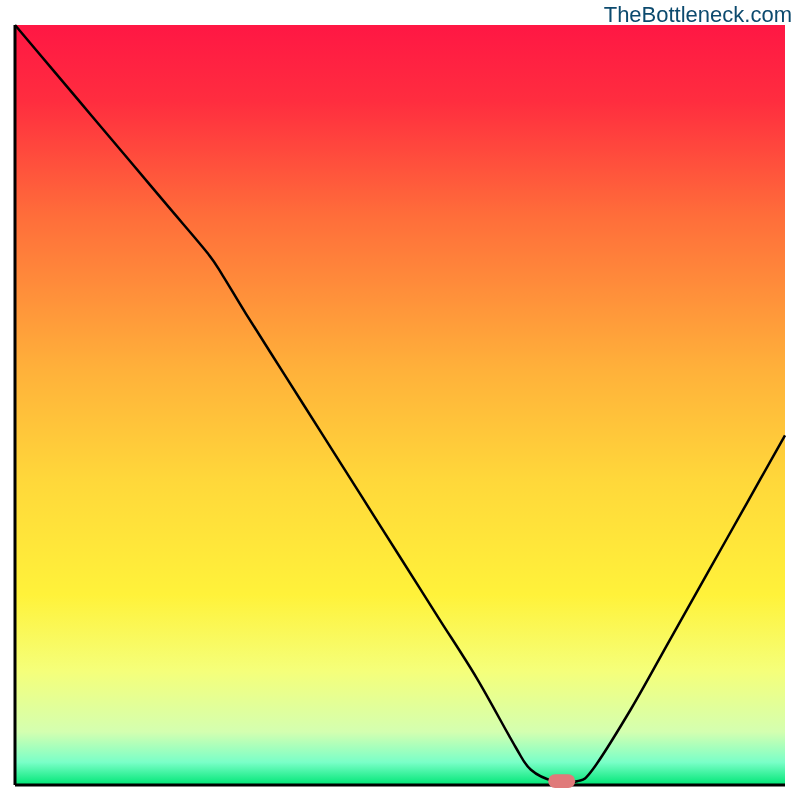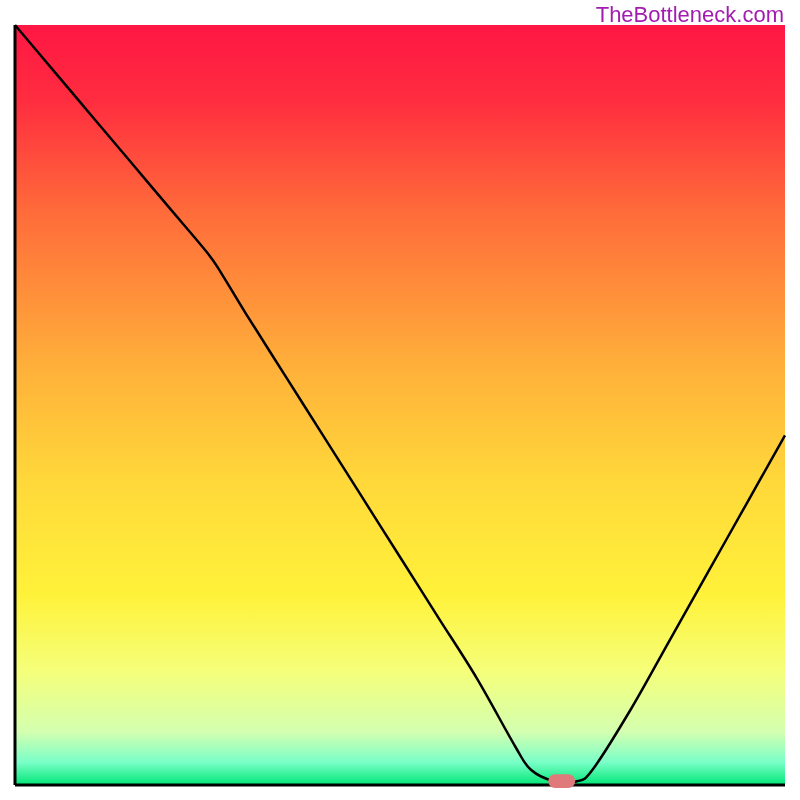--- a/index.html
+++ b/index.html
@@ -11,22 +11,22 @@
     font-family: Arial, sans-serif;
   }
   .chart-container {
     width: 800px;
     height: 800px;
     position: relative;
   }
   .watermark {
     position: absolute;
     top: 2px;
-    right: 16px;
-    color: #a21caf;
+    right: 8px;
+    color: #0c4a6e;
     font-size: 22px;
     font-weight: normal;
     z-index: 10;
   }
   svg {
     display: block;
   }
 </style>
 </head>
 <body>

